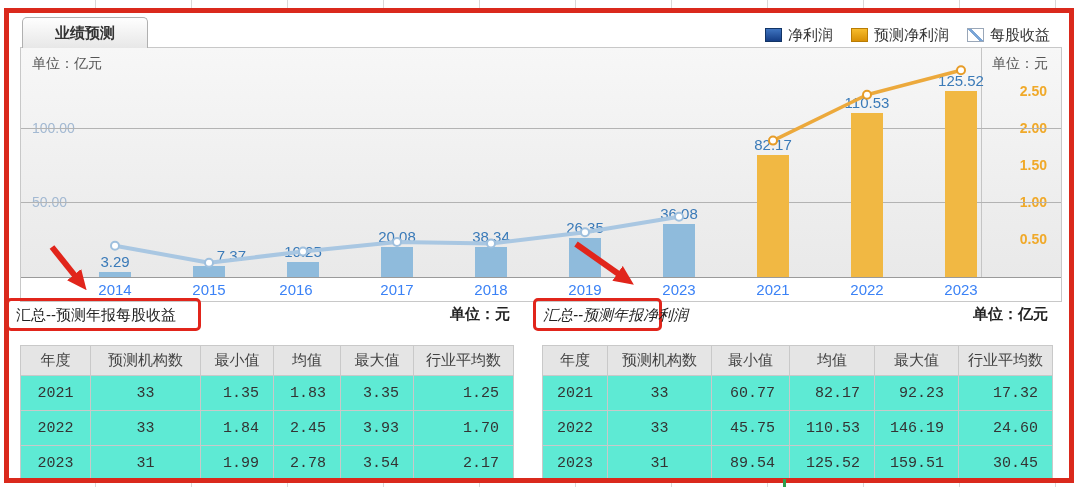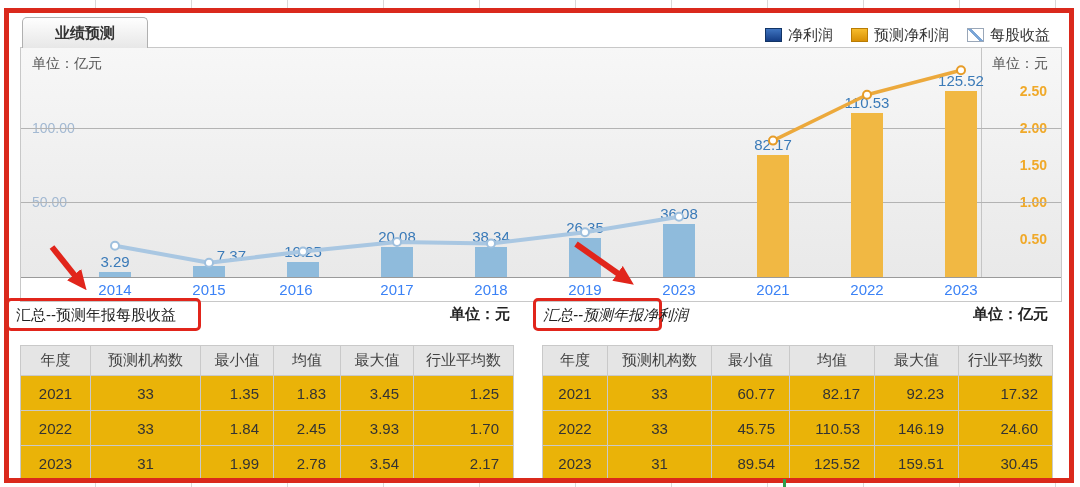--- a/index.html
+++ b/index.html
@@ -52,22 +52,22 @@
   .year{position:absolute;top:233px;width:74px;text-align:center;font-size:15px;color:#3b82f6;}
   
   .rbox{border:3px solid #e1251b;border-radius:5px;box-sizing:border-box;height:33px;z-index:4;}
   .rbox1{left:6px;top:298px;width:195px;}
   .rbox2{left:533px;top:298px;width:129px;font-style:italic;}
   .rbox span{display:block;padding-left:7px;line-height:27px;font-size:15px;color:#222;white-space:nowrap;}
   .sec-unit{top:305px;font-size:15px;font-weight:bold;color:#222;text-align:right;z-index:2;}
   .u1{left:390px;width:120px;}
   .u2{left:908px;width:140px;}
   
-  .dtable{position:absolute;border-collapse:collapse;table-layout:fixed;background:#eab308;
-    font-size:15px;color:#333;z-index:2;}
+  .dtable{position:absolute;border-collapse:collapse;table-layout:fixed;background:#5eead4;
+    font-size:15px;color:#333;z-index:2;font-family:Liberation Mono, monospace;}
   .dtable th{background:#e5e5e5;font-weight:normal;color:#444;height:27px;
     border:1px solid #c9c9c9;text-align:center;}
   .dtable td{height:32px;border:1px solid #c9c9c9;text-align:center;}
   .dtable td.num{text-align:right;padding-right:14px;}
   .t1{left:20px;top:345px;width:493px;}
   .t2{left:542px;top:345px;width:510px;}
   .overlay{position:absolute;left:0;top:0;z-index:6;pointer-events:none;}
 </style>
 </head>
 <body>
@@ -185,21 +185,21 @@
         <th>最大值</th>
         <th>行业平均数</th>
       </tr>
     </thead>
     <tbody>
       <tr>
         <td>2021</td>
         <td>33</td>
         <td class="num">1.35</td>
         <td class="num">1.83</td>
-        <td class="num">3.45</td>
+        <td class="num">3.35</td>
         <td class="num">1.25</td>
       </tr>
       <tr>
         <td>2022</td>
         <td>33</td>
         <td class="num">1.84</td>
         <td class="num">2.45</td>
         <td class="num">3.93</td>
         <td class="num">1.70</td>
       </tr>

